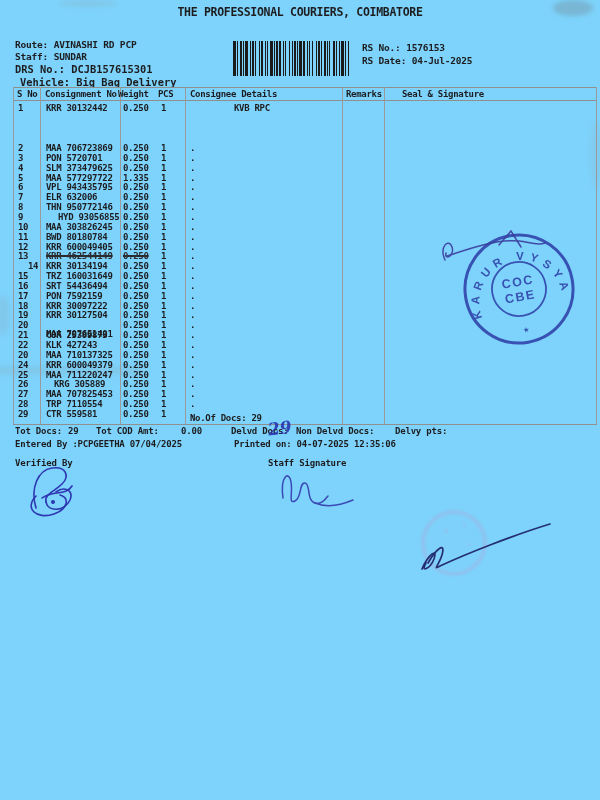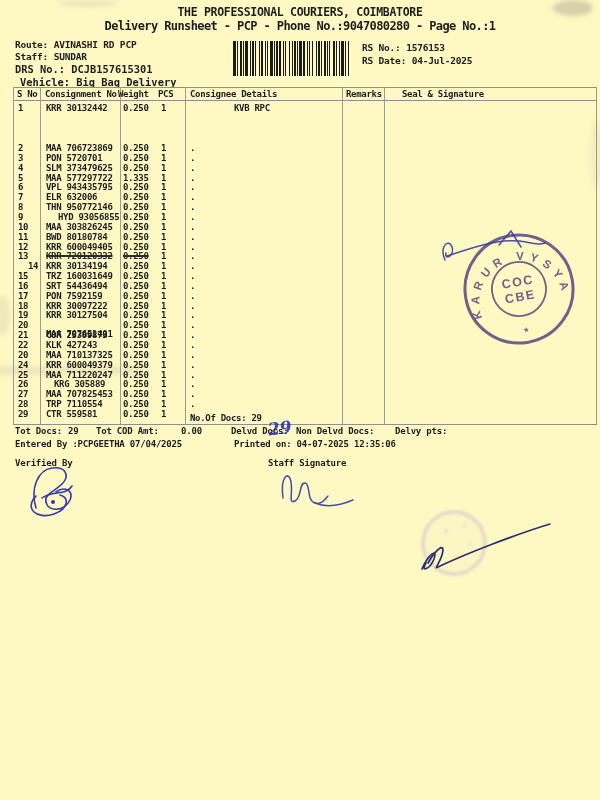--- a/index.html
+++ b/index.html
@@ -1,17 +1,17 @@
 <!DOCTYPE html>
 <html><head>
 <meta charset="utf-8">
 <style>
   html,body{margin:0;padding:0;}
   body{width:600px;height:800px;background:#e8e8e8;}
-  .page{position:relative;width:600px;height:800px;background:#fef9c3;overflow:hidden;
+  .page{position:relative;width:600px;height:800px;background:#7dd3fc;overflow:hidden;
         font-family:"DejaVu Sans Mono",monospace;color:#1d1d1f;}
   .t{position:absolute;font-weight:700;white-space:pre;line-height:1.1;}
   .title1{font-size:11.5px;letter-spacing:-0.3px;width:100%;text-align:center;top:6px;left:0;}
   .title2{font-size:12px;letter-spacing:-0.6px;width:100%;text-align:center;top:20px;left:0;}
   .info{font-size:9.5px;letter-spacing:-0.2px;}
   .big{font-size:10.4px;}
   .hl{position:absolute;height:1px;background:#8f8f8f;}
   .vl{position:absolute;width:1px;background:#9a9a9a;}
   .hdr{position:absolute;top:89px;font-size:9px;font-weight:700;white-space:pre;letter-spacing:-0.3px;}
   .cell{position:absolute;font-size:9px;font-weight:700;white-space:pre;letter-spacing:-0.3px;}
@@ -29,21 +29,20 @@
 
 <div class="page">
 
   <div class="smudge" style="left:553px;top:0px;width:40px;height:16px;background:rgba(110,110,110,.28);"></div>
   <div class="smudge" style="left:58px;top:0px;width:60px;height:7px;background:rgba(150,150,150,.18);"></div>
   <div class="smudge" style="left:-6px;top:366px;width:150px;height:9px;background:rgba(140,140,140,.14);border-radius:4px;"></div>
   <div class="smudge" style="left:-4px;top:295px;width:14px;height:40px;background:rgba(150,150,150,.15);"></div>
   <div class="smudge" style="left:590px;top:120px;width:12px;height:70px;background:rgba(160,160,160,.12);"></div>
 
   <div class="t title1">THE PROFESSIONAL COURIERS, COIMBATORE</div>
-  <div class="t title2">Delivery Runsheet - PCP - Phone No.:9047080280 - Page No.:1</div>
 
   <div class="t info" style="left:15px;top:40px;">Route: AVINASHI RD PCP</div>
   <div class="t info" style="left:15px;top:52px;">Staff: SUNDAR</div>
   <div class="t info big" style="left:15px;top:64px;letter-spacing:0;">DRS No.: DCJB157615301</div>
   <div class="t info big" style="left:20px;top:77px;letter-spacing:0;">Vehicle: Big Bag Delivery</div>
 
   <div class="t info" style="left:362px;top:43px;">RS No.: 1576153</div>
   <div class="t info" style="left:362px;top:56px;">RS Date: 04-Jul-2025</div>
 
   <div id="barcode">
@@ -162,21 +161,21 @@
       <div class="cell" style="left: 46px; top: 231.65px;">BWD 80180784</div>
       <div class="cell" style="left: 123px; top: 231.65px;">0.250</div>
       <div class="cell" style="left: 161px; top: 231.65px;">1</div>
       <div class="cell" style="left: 190px; top: 231.65px;">.</div>
       <div class="cell" style="left: 18px; top: 241.5px;">12</div>
       <div class="cell" style="left: 46px; top: 241.5px;">KRR 600049405</div>
       <div class="cell" style="left: 123px; top: 241.5px;">0.250</div>
       <div class="cell" style="left: 161px; top: 241.5px;">1</div>
       <div class="cell" style="left: 190px; top: 241.5px;">.</div>
       <div class="cell" style="left: 18px; top: 251.35px;">13</div>
-      <div class="cell struck" style="left: 46px; top: 251.35px;">KRR 720120332</div>
+      <div class="cell struck" style="left: 46px; top: 251.35px;">KRR 462544149</div>
       <div class="cell struck" style="left: 123px; top: 251.35px;">0.250</div>
       <div class="cell" style="left: 161px; top: 251.35px;">1</div>
       <div class="cell" style="left: 190px; top: 251.35px;">.</div>
       <div class="cell" style="left: 28px; top: 261.2px;">14</div>
       <div class="cell" style="left: 46px; top: 261.2px;">KRR 30134194</div>
       <div class="cell" style="left: 123px; top: 261.2px;">0.250</div>
       <div class="cell" style="left: 161px; top: 261.2px;">1</div>
       <div class="cell" style="left: 190px; top: 261.2px;">.</div>
       <div class="cell" style="left: 18px; top: 271.05px;">15</div>
       <div class="cell" style="left: 46px; top: 271.05px;">TRZ 160031649</div>

